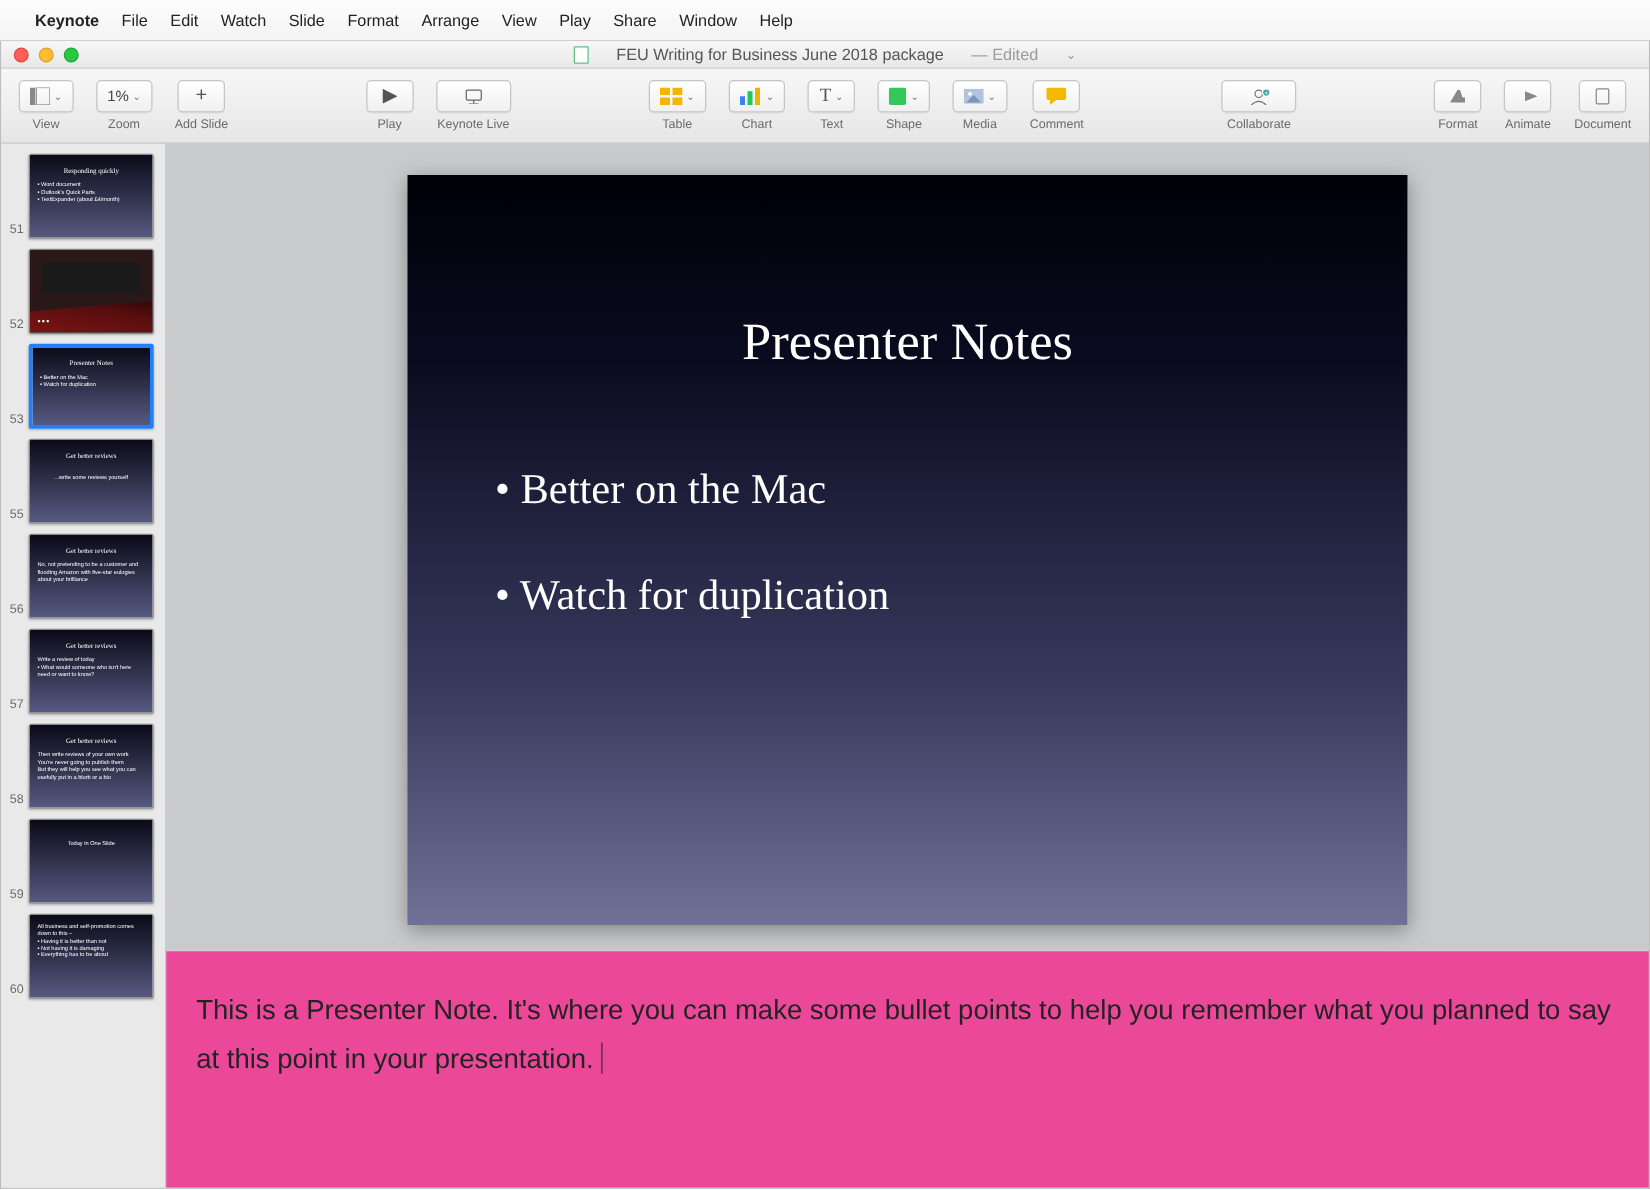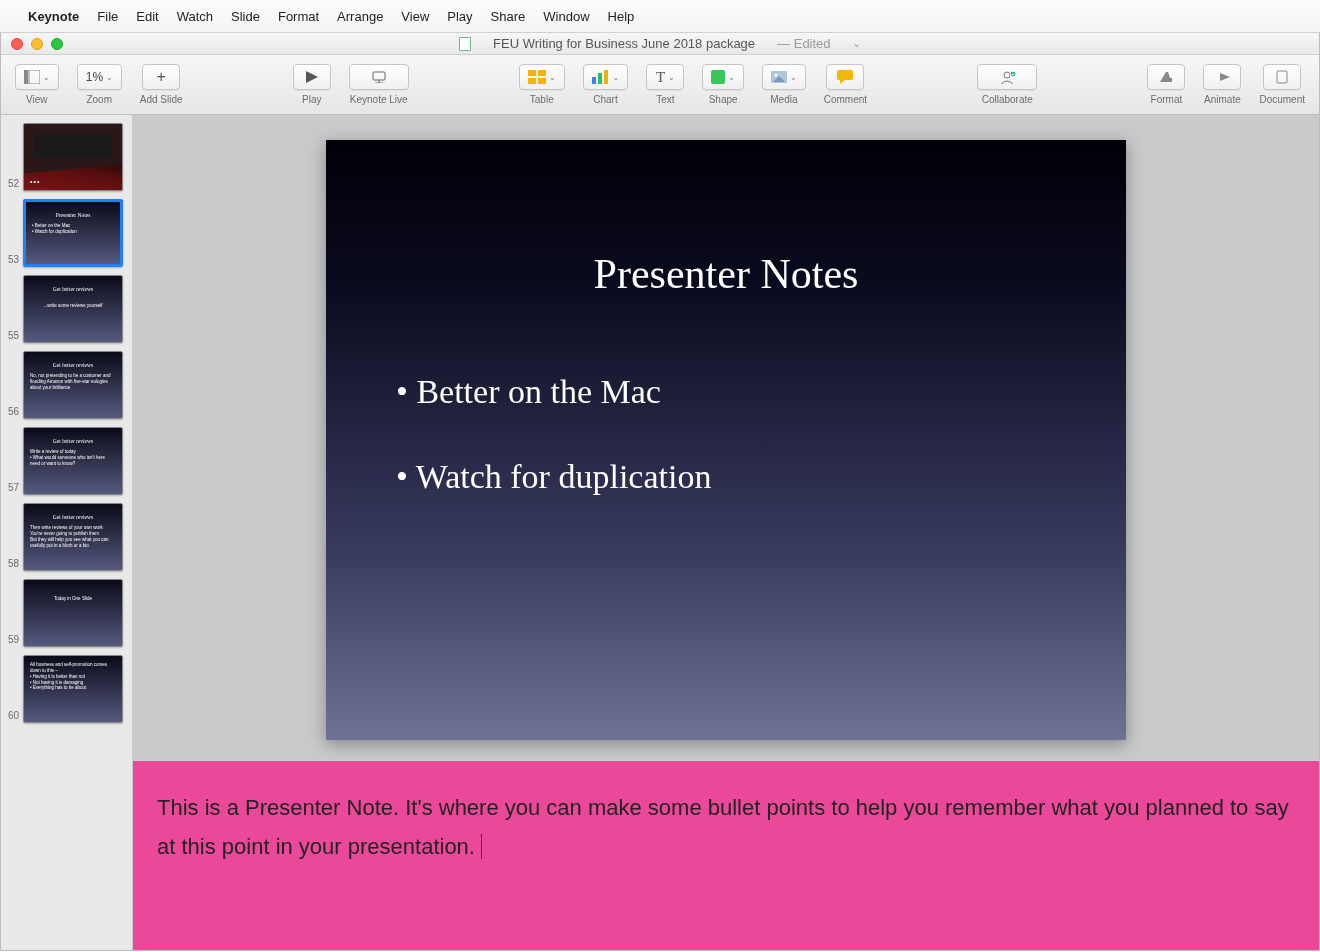--- a/index.html
+++ b/index.html
@@ -237,20 +237,27 @@
             <rect x="2" y="1" width="10" height="12" rx="1" fill="none" stroke="#888"></rect>
           </svg>
       </div>
       <div class="tb-label">Document</div>
     </div>
   </div>
 
   <div class="content">
     <div class="sidebar" id="thumbs">
         <div class="thumb-wrap">
+          <div class="thumb-num">51</div>
+          <div class="thumb">
+            <div class="t-title">Responding quickly</div>
+            <div class="t-body">• Word document<br>• Outlook's Quick Parts<br>• TextExpander (about £4/month)</div>
+          </div>
+        </div>
+        <div class="thumb-wrap">
           <div class="thumb-num">52</div>
           <div class="thumb photo">
             <div class="stage"></div>
             <div class="seats"></div>
             <div class="controls-dots">•••</div>
           </div>
         </div>
         <div class="thumb-wrap selected">
           <div class="thumb-num">53</div>
           <div class="thumb">

